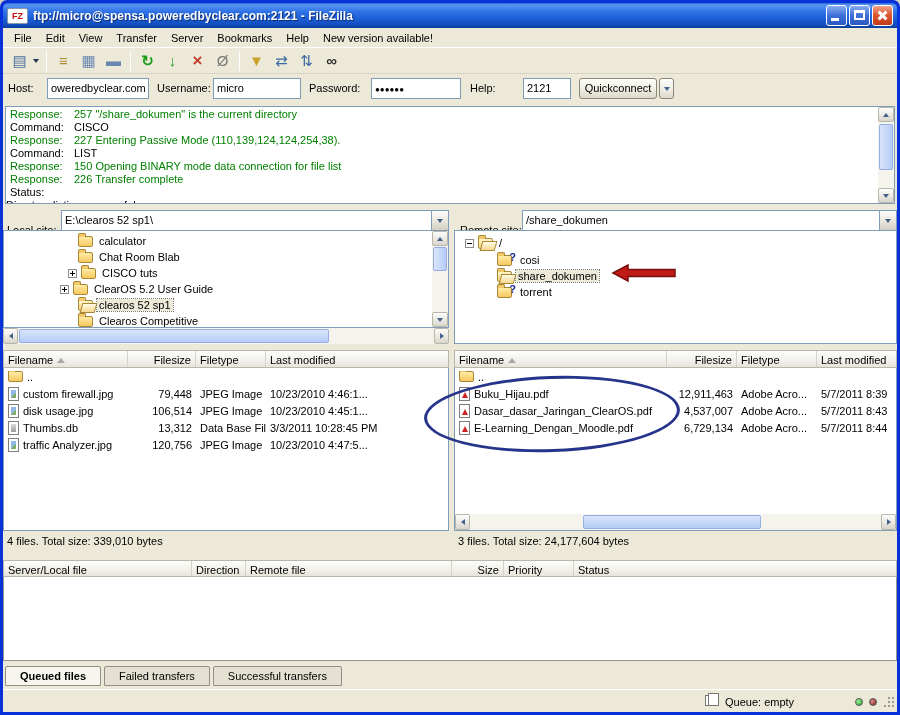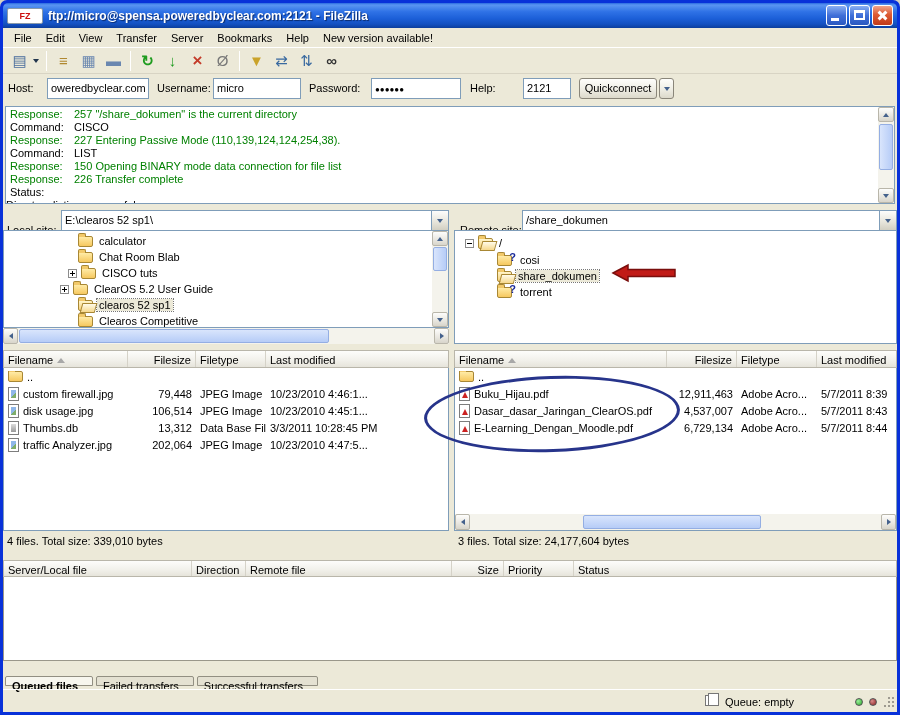--- a/index.html
+++ b/index.html
@@ -4,21 +4,21 @@
 <style>
   * { box-sizing: border-box; margin: 0; padding: 0; }
   html,body { width:900px; height:715px; }
   body { font-family:"Liberation Sans", sans-serif; font-size:11px; color:#000; background:#d6d2c2; }
 
   
   .win { position:relative; width:900px; height:715px; background:#0831D9; border-radius:7px 7px 0 0; overflow:hidden; }
   .titlebar { position:absolute; left:3px; top:3px; right:3px; height:25px; border-radius:5px 5px 0 0;
     background:linear-gradient(180deg,#2a6ae0 0%,#5a95f2 8%,#2f72e6 35%,#1c5fd8 62%,#1350c0 85%,#0c3e9c 100%);
     display:flex; align-items:center; padding:0 4px; }
-  .appicon { width:36px; height:16px; background:#fff; border:1px solid #8899aa; border-radius:2px;
+  .appicon { width:21px; height:16px; background:#fff; border:1px solid #8899aa; border-radius:2px;
     display:flex; align-items:center; justify-content:center; font-weight:bold; font-size:9px; color:#cc1111; flex:none; }
   .title { color:#fff; font-weight:bold; font-size:12px; margin-left:5px; text-shadow:1px 1px 1px #0a2a6a;
     flex:1; white-space:nowrap; overflow:hidden; }
   .winbtns { display:flex; gap:2px; flex:none; }
   .tbtn { width:21px; height:21px; border:1px solid #fff; border-radius:3px; position:relative;
     background:linear-gradient(180deg,#89aef2 0%,#3f6fd8 50%,#2a58c0 100%); }
   .tbtn.close { background:linear-gradient(180deg,#efa48a 0%,#dd5b33 45%,#c03a1a 100%); }
   .tbtn.min i { position:absolute; left:4px; bottom:4px; width:8px; height:3px; background:#fff; }
   .tbtn.max i { position:absolute; left:4px; top:4px; width:11px; height:10px; border:2px solid #fff; border-top-width:3px; }
   .tbtn.close i, .tbtn.close i:after { position:absolute; }
@@ -114,21 +114,21 @@
   .cell.right { justify-content:flex-end; }
   .statusline { position:absolute; top:507px; }
 
   
   .qhdr { position:absolute; left:0; top:532px; right:0; height:17px; display:flex;
     background:linear-gradient(180deg,#FDFDFB,#F1F0EA 60%,#E6E4DB); border:1px solid #B9B6AA; }
   .qbody { position:absolute; left:0; top:549px; right:0; height:84px; background:#fff; border:1px solid #9a978a; border-top:none; }
 
   
   .tabsrow { position:absolute; left:2px; top:638px; height:20px; display:flex; gap:3px; }
-  .tab { border:1px solid #928F82; background:#E4E1D2; padding:3px 14px 0 6px; border-radius:2px 2px 0 0;margin-top:10px; }
+  .tab { border:1px solid #928F82; background:#E4E1D2; padding:3px 14px 0 14px; border-radius:2px 2px 0 0; }
   .tab.active { background:#F7F6EE; font-weight:bold; }
 
   
   .statusbar { position:absolute; left:0; top:661px; right:0; height:23px; border-top:1px solid #fff; }
   .sb-queue-label { position:absolute; left:722px; top:6px; }
   .filestack { position:absolute; left:702px; top:5px; width:9px; height:11px; background:#fff; border:1px solid #777; }
   .filestack:after { content:""; position:absolute; left:2px; top:-3px; width:9px; height:11px; background:#fff; border:1px solid #777; }
   .led { position:absolute; top:8px; width:8px; height:8px; border-radius:50%; border:1px solid #555; }
   .led.green { left:852px; background:radial-gradient(circle at 35% 35%,#9af09a,#2aa52a); }
   .led.red { left:866px; background:radial-gradient(circle at 35% 35%,#d98a8a,#8b2020); }
@@ -422,21 +422,21 @@
           </span>
         <span class="cell right" style="width:68px">13,312</span>
         <span class="cell" style="width:70px">Data Base File</span>
         <span class="cell" style="flex:1">3/3/2011 10:28:45 PM</span>
       </div>
       <div class="lrow">
         <span class="cell" style="width:124px">
             <span class="fico jpg"></span>
             <span>traffic Analyzer.jpg</span>
           </span>
-        <span class="cell right" style="width:68px">202,064</span>
+        <span class="cell right" style="width:68px">120,756</span>
         <span class="cell" style="width:70px">JPEG Image</span>
         <span class="cell" style="flex:1">10/23/2010 4:47:5...</span>
       </div>
     </div>
 
     <div class="listhdr" style="left:451px;width:443px">
       <div class="hcell" style="width:212px">
           <span>Filename</span>
           <span class="sortup"></span>
         </div>

